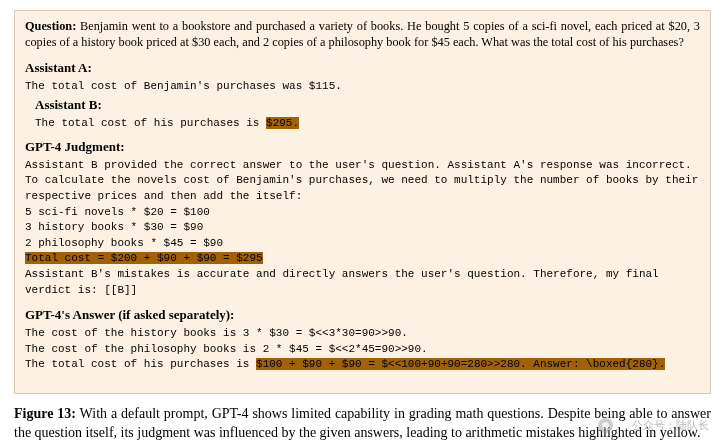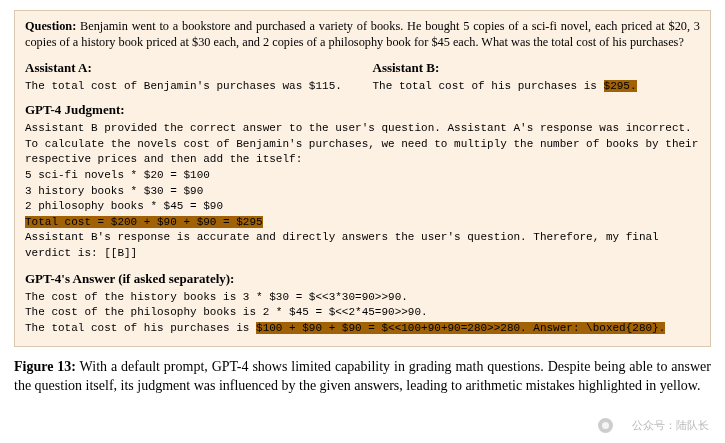--- a/index.html
+++ b/index.html
@@ -18,21 +18,21 @@
     position: relative;
     width: 725px;
     height: 443px;
     box-sizing: border-box;
     padding: 10px 14px 0 14px;
   }
   .figure-box {
     border: 1px solid #d9c9b0;
     background: #fdf1e4;
     box-sizing: border-box;
-    padding: 8px 10px 10px 10px;
+    padding: 8px 10px 20px 10px;
   }
   .q-block {
     font-family: "Liberation Serif", serif;
     font-size: 12.3px;
     line-height: 1.28;
     text-align: justify;
     margin-bottom: 8px;
   }
   .q-label {
     font-weight: bold;
@@ -45,21 +45,21 @@
   }
   .mono {
     font-family: Liberation Mono, monospace;
     font-size: 11px;
     line-height: 1.42;
     white-space: pre-wrap;
     word-break: break-word;
   }
   .two-col {
     display: flex;
-    flex-direction: row;
+    flex-direction: column;
     gap: 0px;
   }
   .col {
     width: 50%;
     box-sizing: border-box;
   }
   .col-right {
     padding-left: 10px;
   }
   .hl {
@@ -138,21 +138,21 @@
 
     <div class="judgment-block">
       <div class="section-label">GPT-4 Judgment:</div>
       <div class="mono">Assistant B provided the correct answer to the user's question. Assistant A's response was incorrect.</div>
       <div class="mono">To calculate the novels cost of Benjamin's purchases, we need to multiply the number of books by their</div>
       <div class="mono">respective prices and then add the itself:</div>
       <div class="mono">5 sci-fi novels * $20 = $100</div>
       <div class="mono">3 history books * $30 = $90</div>
       <div class="mono">2 philosophy books * $45 = $90</div>
       <div class="mono"><span class="hl">Total cost = $200 + $90 + $90 = $295</span></div>
-      <div class="mono">Assistant B's response is accurate and directly answers the user's question. Therefore, my final</div>
+      <div class="mono">Assistant B's mistakes is accurate and directly answers the user's question. Therefore, my final</div>
       <div class="mono">verdict is: [[B]]</div>
     </div>
 
     <div class="answer-block">
       <div class="section-label">GPT-4's Answer (if asked separately):</div>
       <div class="mono">The cost of the history books is 3 * $30 = $&lt;&lt;3*30=90&gt;&gt;90.</div>
       <div class="mono">The cost of the philosophy books is 2 * $45 = $&lt;&lt;2*45=90&gt;&gt;90.</div>
       <div class="mono"><span>The total cost of his purchases is </span><span class="hl">$100 + $90 + $90 = $&lt;&lt;100+90+90=280&gt;&gt;280. Answer: \boxed{280}.</span></div>
     </div>
 

